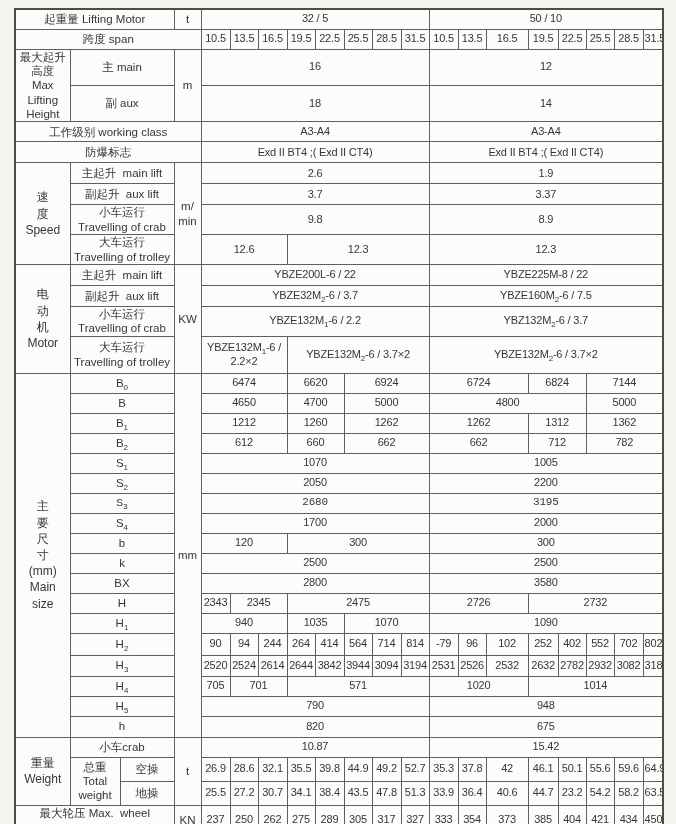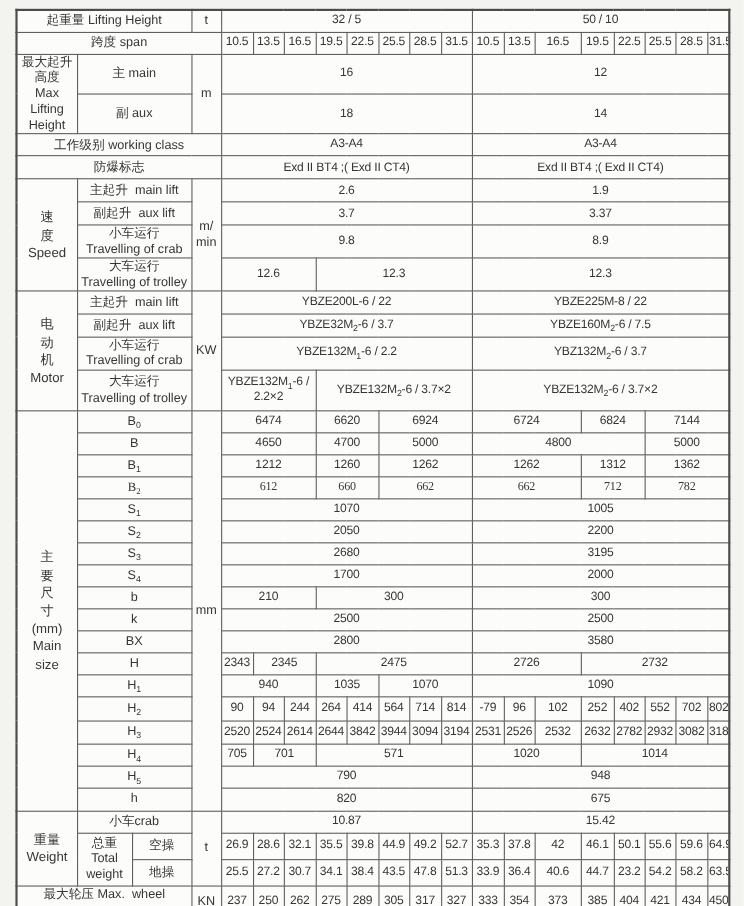--- a/index.html
+++ b/index.html
@@ -61,21 +61,21 @@
         <col style="width: 28px;">
         <col style="width: 42px;">
         <col style="width: 30px;">
         <col style="width: 28px;">
         <col style="width: 28px;">
         <col style="width: 29px;">
         <col style="width: 20px;">
       </colgroup>
     <tbody>
         <tr style="height: 20px;">
-          <td colspan="3" class="row-label">起重量 Lifting Height</td>
+          <td colspan="3" class="row-label">起重量 Lifting Motor</td>
           <td class="unit">t</td>
           <td colspan="8" class="value">32 / 5</td>
           <td colspan="8" class="value">50 / 10</td>
         </tr>
         <tr style="height: 20px;">
           <td colspan="4" class="row-label">跨度 span</td>
           <td class="value">10.5</td>
           <td class="value">13.5</td>
           <td class="value">16.5</td>
           <td class="value">19.5</td>
@@ -181,52 +181,52 @@
         </tr>
         <tr style="height: 20px;">
           <td colspan="2" class="row-label">B<sub>1</sub></td>
           <td colspan="3" class="value">1212</td>
           <td colspan="2" class="value">1260</td>
           <td colspan="3" class="value">1262</td>
           <td colspan="3" class="value">1262</td>
           <td colspan="2" class="value">1312</td>
           <td colspan="3" class="value">1362</td>
         </tr>
-        <tr style="height: 20px; font-family: Liberation Serif, serif;">
+        <tr style="height: 20px;">
           <td colspan="2" class="row-label">B<sub>2</sub></td>
           <td colspan="3" class="value">612</td>
           <td colspan="2" class="value">660</td>
           <td colspan="3" class="value">662</td>
           <td colspan="3" class="value">662</td>
           <td colspan="2" class="value">712</td>
           <td colspan="3" class="value">782</td>
         </tr>
         <tr style="height: 20px;">
           <td colspan="2" class="row-label">S<sub>1</sub></td>
           <td colspan="8" class="value">1070</td>
           <td colspan="8" class="value">1005</td>
         </tr>
         <tr style="height: 20px;">
           <td colspan="2" class="row-label">S<sub>2</sub></td>
           <td colspan="8" class="value">2050</td>
           <td colspan="8" class="value">2200</td>
         </tr>
-        <tr style="height: 20px;">
+        <tr style="height: 20px; font-family: Liberation Mono, monospace;">
           <td colspan="2" class="row-label">S<sub>3</sub></td>
           <td colspan="8" class="value">2680</td>
           <td colspan="8" class="value">3195</td>
         </tr>
         <tr style="height: 20px;">
           <td colspan="2" class="row-label">S<sub>4</sub></td>
           <td colspan="8" class="value">1700</td>
           <td colspan="8" class="value">2000</td>
         </tr>
         <tr style="height: 20px;">
           <td colspan="2" class="row-label">b</td>
-          <td colspan="3" class="value">210</td>
+          <td colspan="3" class="value">120</td>
           <td colspan="5" class="value">300</td>
           <td colspan="8" class="value">300</td>
         </tr>
         <tr style="height: 20px;">
           <td colspan="2" class="row-label">k</td>
           <td colspan="8" class="value">2500</td>
           <td colspan="8" class="value">2500</td>
         </tr>
         <tr style="height: 20px;">
           <td colspan="2" class="row-label">BX</td>

